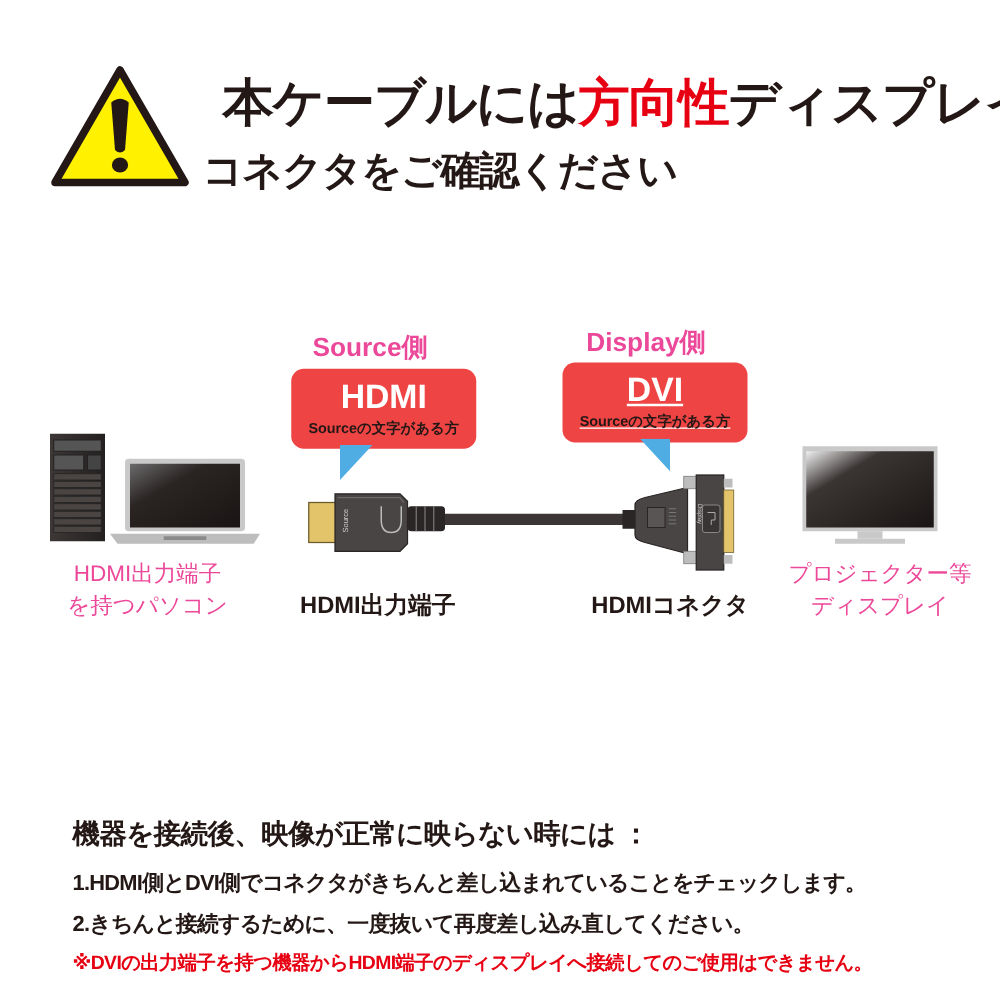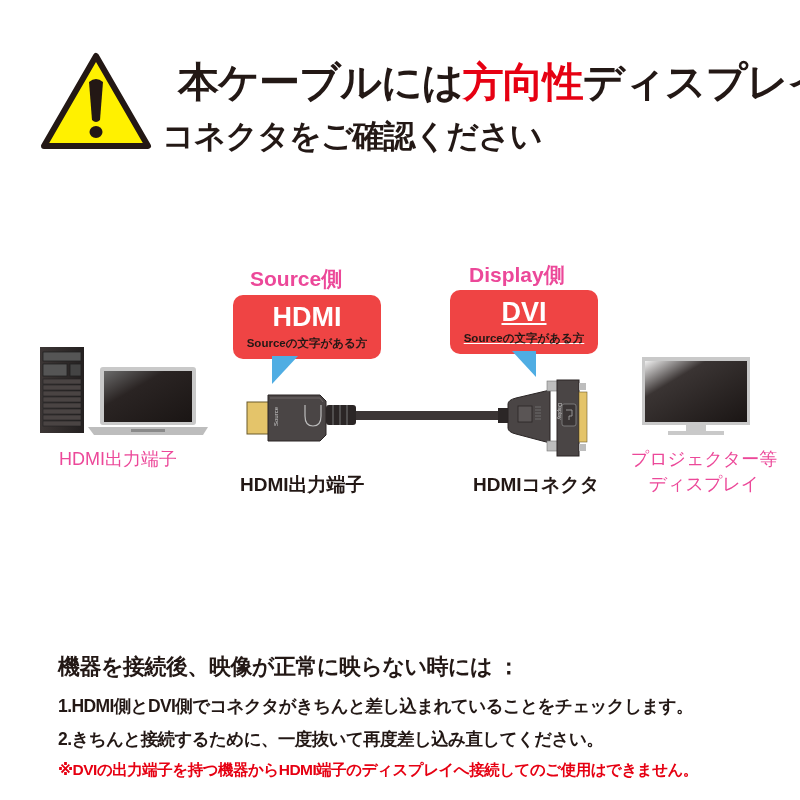--- a/index.html
+++ b/index.html
@@ -90,20 +90,21 @@
       <rect x="5" y="76" width="38" height="5"></rect>
   </g>
 
   <rect x="62" y="22" width="96" height="58" rx="3" fill="#c9c9c9"></rect>
   <rect x="66" y="26" width="88" height="51" fill="url(#scr1)"></rect>
   <path d="M50 82 L170 82 L165 90 L56 90 Z" fill="#bdbdbd"></path>
   <rect x="93" y="84" width="34" height="3" fill="#8a8a8a"></rect>
 </svg>
 <div class="caption" style="left:40px; top:447px; width:156px;">
   <div>HDMI出力端子</div>
+  <div>を持つパソコン</div>
 </div>
 
 <svg class="device" style="left:240px; top:378px; width:350px; height:80px;" viewBox="0 0 350 80">
 
   <rect x="115" y="33" width="150" height="9" fill="#3b3535"></rect>
 
   <rect x="7" y="24" width="22" height="32" fill="#e4c46a" stroke="#6b5a2a" stroke-width="1"></rect>
 
   <path d="M28 17 L80 17 L86 23 L86 57 L80 63 L28 63 Z" fill="#4a4545" stroke="#2a2525" stroke-width="1"></path>
   <path d="M30 20 L80 20 L83 24" fill="none" stroke="#6e6868" stroke-width="1"></path>

